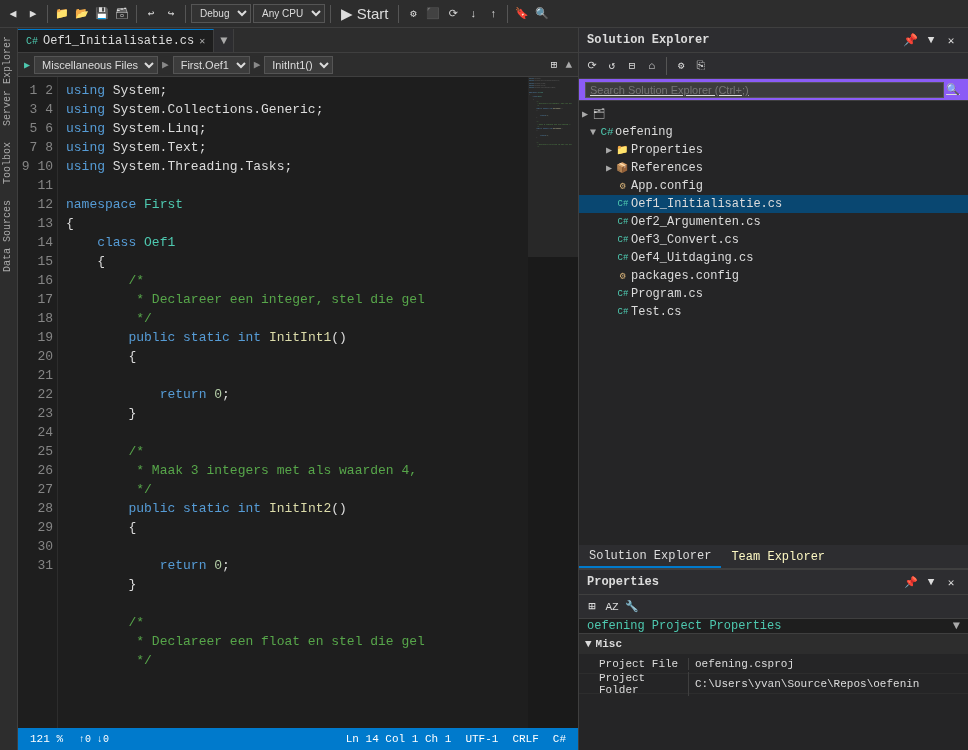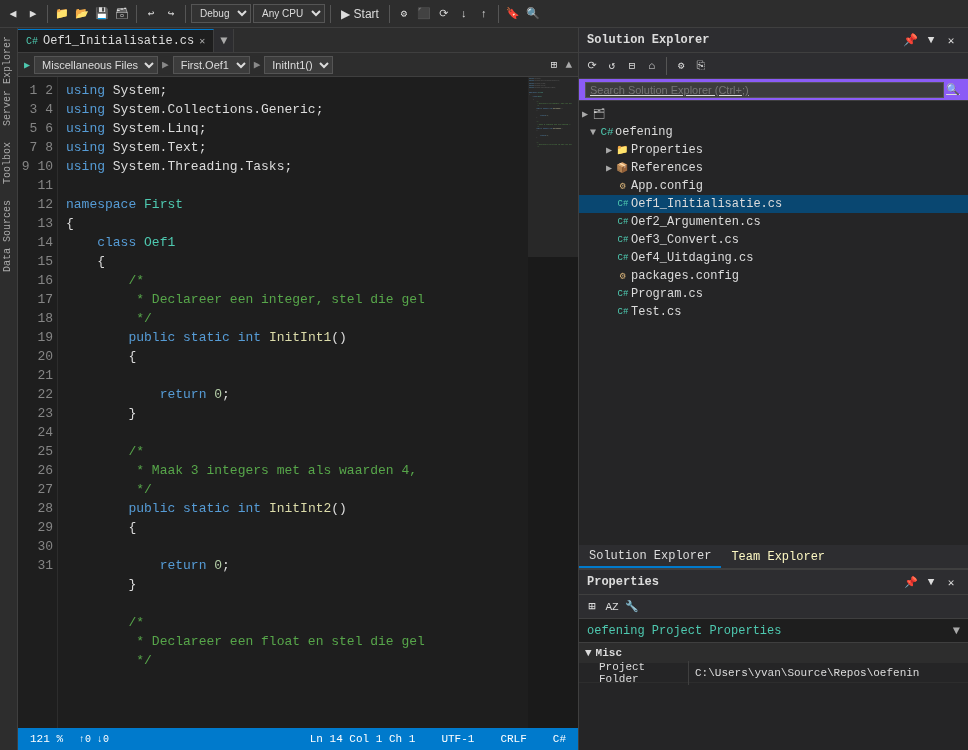--- a/index.html
+++ b/index.html
@@ -12,21 +12,21 @@
       display: flex;
       align-items: center;
       padding: 0 4px;
       gap: 2px;
       border-bottom: 1px solid #3f3f3f;
     }
     .toolbar-btn {
       background: transparent;
       border: none;
       color: #dcdcdc;
-      font-size: 12px;
+      font-size: 15px;
       padding: 2px 5px;
       cursor: pointer;
       white-space: nowrap;
     }
     .toolbar-separator { width: 1px; height: 18px; background: #555; margin: 0 3px; }
     .toolbar-dropdown {
       background: #333;
       border: 1px solid #555;
       color: #dcdcdc;
       font-size: 10px;
@@ -186,21 +186,21 @@
       height: 22px;
       background: #007acc;
       display: flex;
       align-items: center;
       padding: 0 8px;
       gap: 8px;
       font-size: 11px;
       color: #fff;
     }
     .status-item { padding: 0 4px; cursor: pointer; }
-    .status-right { margin-left: auto; display: flex; gap: 18px; }
+    .status-right { margin-left: auto; display: flex; gap: 6px; }
 
     
     #right-panel {
       width: 390px;
       display: flex;
       flex-direction: column;
       background: #252526;
       border-left: 1px solid #3f3f3f;
     }
 
@@ -316,21 +316,21 @@
     #props-toolbar {
       height: 24px;
       background: #2d2d30;
       display: flex;
       align-items: center;
       padding: 0 4px;
       gap: 2px;
       border-bottom: 1px solid #3f3f3f;
     }
     #props-name {
-      height: 24px;
+      height: 15px;
       background: #1e1e1e;
       display: flex;
       align-items: center;
       padding: 0 8px;
       border-bottom: 1px solid #3f3f3f;
       font-size: 12px;
       color: #4ec9b0;
     }
     #props-grid {
       flex: 1;
@@ -707,20 +707,24 @@
         <span>oefening  Project Properties</span>
         <span style="margin-left:auto; color:#aaa;">▼</span>
       </div>
 
       <div id="props-grid">
         <div class="props-section-header">
           <span>▼</span>
           <span>Misc</span>
         </div>
         <div class="props-row">
+          <span class="props-key">Project File</span>
+          <span class="props-val">oefening.csproj</span>
+        </div>
+        <div class="props-row">
           <span class="props-key">Project Folder</span>
           <span class="props-val">C:\Users\yvan\Source\Repos\oefenin</span>
         </div>
       </div>
 
     </div>
 
   </div>
 
 </div>

